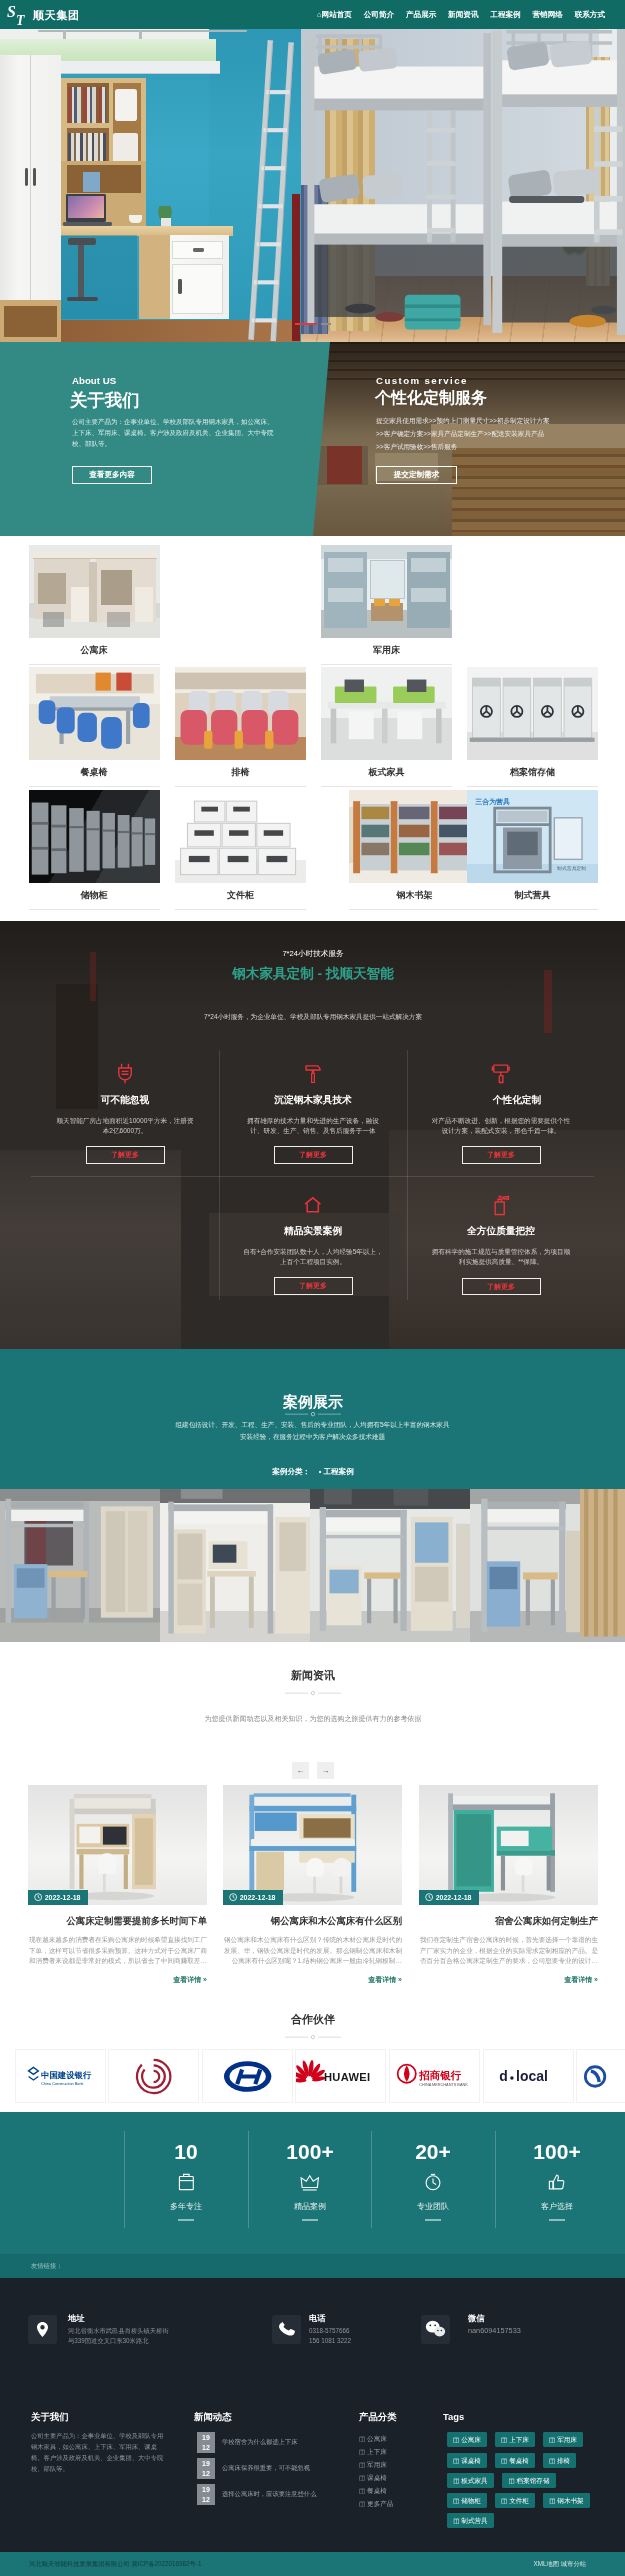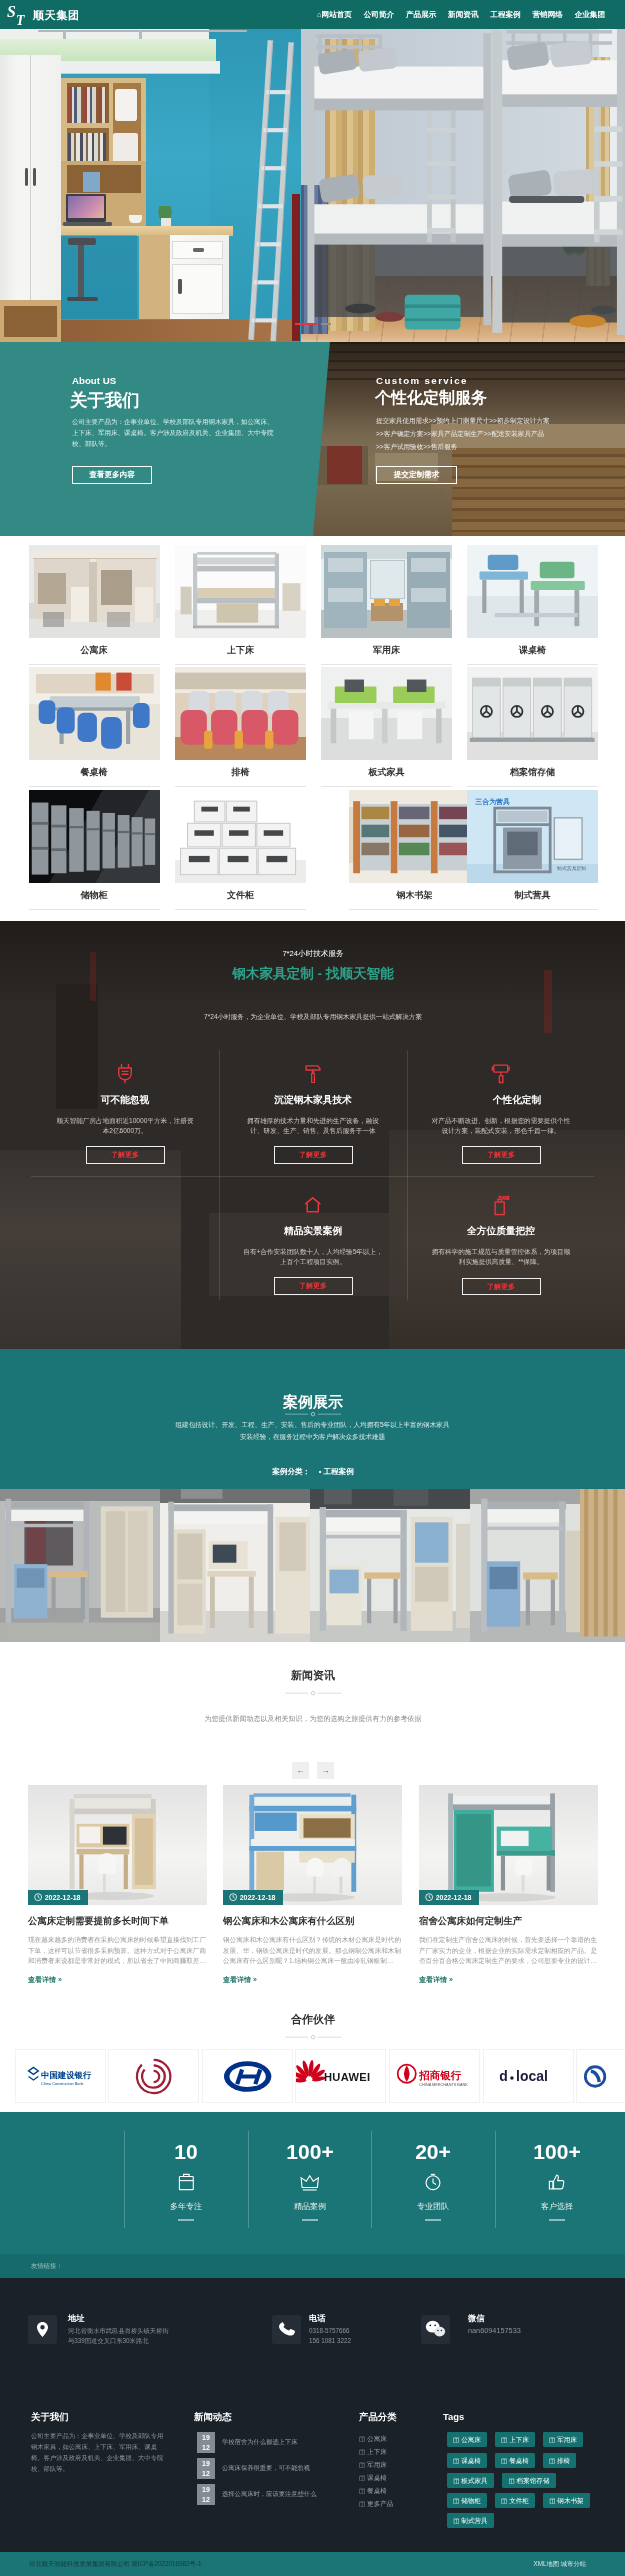--- a/index.html
+++ b/index.html
@@ -34,21 +34,21 @@
 .fcol { position:absolute; width:188px; text-align:center; color:#fff; }
 .ftitle { font-size:9.7px; font-weight:bold; color:#fff; }
 .ftext { font-size:6.6px; color:#cfccc9; line-height:10.4px; padding:0 23px; }
 .fbtn { display:inline-block; border:0.7px solid #eee; color:#e8353b; font-size:7px; font-weight:bold; width:79px; height:17.4px; line-height:16px; }
 
 .case { position:absolute; left:0; top:1349px; width:626px; height:140px; background:#1b7475; color:#fff; }
 
 .cases { position:absolute; left:0; top:1489px; width:626px; height:153px; overflow:hidden; background:#d8d8d4; }
 
 .news { position:absolute; left:0; top:1642px; width:626px; height:347px; background:#fff; }
-.ncard { position:absolute; width:179px; }
+.ncard { position:absolute; width:179px;text-align:right; }
 .nimg { position:relative; width:179px; height:120px; overflow:hidden; background:linear-gradient(180deg,#e3e3e3,#f4f4f2 60%,#e9e9e7); }
 .nbadge { position:absolute; left:0; bottom:0; height:15.3px; background:#1b7475; color:#fff; font-size:7px; font-weight:bold; line-height:15.3px; padding:0 7px 0 16.7px; }
 .ntitle { font-size:9.4px; font-weight:bold; color:#333; margin-top:9.7px; }
 .ntext { font-size:6.6px; color:#999; line-height:10.4px; margin-top:7.6px; height:31px; overflow:hidden; }
 .nmore { font-size:7px; color:#2a7b6f; font-weight:bold; margin-top:8.3px; }
 
 .partners { position:absolute; left:0; top:1988px; width:626px; height:124px; background:#fff; }
 .pbox { position:absolute; top:61px; width:91px; height:54px; background:#fff; border:0.7px solid #f2f2f2; }
 
 .stats { position:absolute; left:0; top:2112px; width:626px; height:142px; background:#1b7475; color:#fff; }
@@ -76,21 +76,21 @@
 <div class="header">
 
   <svg class="logo" viewBox="0 0 34 32">
     <text x="0" y="19" font-size="23" font-weight="bold" font-style="italic" fill="#fff" font-family="Liberation Serif,serif">S</text>
     <text x="13" y="30" font-size="20" font-weight="bold" font-style="italic" fill="#fff" font-family="Liberation Serif,serif">T</text>
   </svg>
 
   <div class="logoname">顺天集团</div>
 
   <div class="nav">
-    <span>⌂网站首页</span><span>公司简介</span><span>产品展示</span><span>新闻资讯</span><span>工程案例</span><span>营销网络</span><span>企业集团</span>
+    <span>⌂网站首页</span><span>公司简介</span><span>产品展示</span><span>新闻资讯</span><span>工程案例</span><span>营销网络</span><span>联系方式</span>
   </div>
 </div>
 
 <div class="hero" id="hero">
 
   <div class="abs" style="left:195px;top:0;width:431px;height:264px;background:linear-gradient(90deg,#b9c3cc,#c7d0d8 60%,#d4dbe1);"></div>
 
   <div class="abs" style="left:599px;top:0;width:26.4px;height:257px;background:#e9edf0;"></div>
 
   <div class="abs" style="left:195px;top:247px;width:431px;height:66px;background:linear-gradient(180deg,#99683c,#b07c49 28%,#c79760 60%,#d9b184 90%,#e2c09a);"></div>
@@ -311,74 +311,38 @@
       <div class="abs" style="left:60px;top:16.7px;width:8.3px;height:60px;background:#cfc6b8;"></div>
       <div class="abs" style="left:42px;top:42px;width:18px;height:35px;background:#f2ede4;"></div>
       <div class="abs" style="left:106px;top:42px;width:18px;height:35px;background:#f0ebe2;"></div>
       <div class="abs" style="left:14px;top:67px;width:21px;height:15.3px;background:#4a4d50;opacity:.35;"></div>
       <div class="abs" style="left:78px;top:67px;width:23.6px;height:15.3px;background:#4a4d50;opacity:.3;"></div>
     </div>
     <div class="pcap">公寓床</div>
         <div class="psep"></div>
   </div>
 
-  <div class="pcell" style="left:175px;top:9px;">
-    <div class="pimg" style="background:linear-gradient(180deg,#fbfbfb 0 70%,#efefed 70%);">
-      <svg width="131" height="93" viewBox="0 0 189 134">
-        <rect x="28" y="18" width="120" height="10" rx="3" fill="#cfd3d5"></rect>
-        <rect x="26" y="30" width="124" height="8" fill="#b9bec1"></rect>
-        <rect x="30" y="62" width="118" height="14" rx="3" fill="#d9cdb4"></rect>
-        <rect x="28" y="76" width="122" height="8" fill="#b9bec1"></rect>
-        <rect x="26" y="12" width="6" height="108" fill="#c2c7ca"></rect>
-        <rect x="144" y="12" width="6" height="108" fill="#bcc1c4"></rect>
-        <path d="M32 12 h114 M32 22 h0" stroke="#c6cbce" stroke-width="4" fill="none"></path>
-        <rect x="60" y="84" width="60" height="28" fill="#cfc5ae"></rect>
-        <rect x="155" y="55" width="26" height="40" fill="#d8d2c4"></rect>
-        <rect x="8" y="60" width="16" height="40" fill="#d2ccbe"></rect>
-        <rect x="26" y="116" width="124" height="4" fill="#aab0b3"></rect>
-      </svg>
-    </div>
-    <div class="pcap">上下床</div>
-        <div class="psep"></div>
-  </div>
 
   <div class="pcell" style="left:321px;top:9px;">
     <div class="pimg" style="background:linear-gradient(180deg,#cfd8da 0 15%,#e9eef0 15% 70%,#b9c0c2 70%);">
       <div class="abs" style="left:49px;top:15.3px;width:35px;height:39px;background:#dfe9ec;border:1.4px solid #b9c4c8;"></div>
       <div class="abs" style="left:2.8px;top:7px;width:43px;height:76px;background:#9fb4bd;"></div>
       <div class="abs" style="left:7px;top:12.5px;width:35px;height:14px;background:#c5d3d9;"></div>
       <div class="abs" style="left:7px;top:43px;width:35px;height:14px;background:#c5d3d9;"></div>
       <div class="abs" style="left:86px;top:7px;width:43px;height:76px;background:#97acb5;"></div>
       <div class="abs" style="left:90px;top:12.5px;width:35px;height:14px;background:#c2d0d6;"></div>
       <div class="abs" style="left:90px;top:43px;width:35px;height:14px;background:#c2d0d6;"></div>
       <div class="abs" style="left:50px;top:58px;width:32px;height:18px;background:#b3936b;"></div>
       <div class="abs" style="left:53px;top:54px;width:11px;height:7px;background:#e8a33c;"></div>
       <div class="abs" style="left:68px;top:54px;width:11px;height:7px;background:#e8a33c;"></div>
     </div>
     <div class="pcap">军用床</div>
         <div class="psep"></div>
   </div>
 
-  <div class="pcell" style="left:467px;top:9px;">
-    <div class="pimg" style="background:linear-gradient(180deg,#eef4f6 0 55%,#dfe7ea 55%);">
-      <svg width="131" height="93" viewBox="0 0 189 134">
-        <rect x="18" y="38" width="70" height="12" rx="2" fill="#7fb5d6"></rect>
-        <rect x="22" y="50" width="6" height="48" fill="#9aa4a8"></rect>
-        <rect x="76" y="50" width="6" height="48" fill="#9aa4a8"></rect>
-        <rect x="30" y="14" width="44" height="22" rx="4" fill="#5e9bc8"></rect>
-        <rect x="92" y="52" width="78" height="13" rx="2" fill="#83c79b"></rect>
-        <rect x="97" y="65" width="7" height="52" fill="#a2aaae"></rect>
-        <rect x="155" y="65" width="7" height="52" fill="#a2aaae"></rect>
-        <rect x="105" y="24" width="50" height="24" rx="4" fill="#6cb586"></rect>
-        <rect x="40" y="98" width="120" height="6" fill="#c3cdd1"></rect>
-      </svg>
-    </div>
-    <div class="pcap">课桌椅</div>
-        <div class="psep"></div>
-  </div>
 
   <div class="pcell" style="left:28.5px;top:131px;">
     <div class="pimg" style="background:linear-gradient(180deg,#f2efe9 0 40%,#e9e4da 40%);">
       <svg width="131" height="93" viewBox="0 0 189 134">
         <rect x="10" y="10" width="170" height="28" fill="#d8cbb4" opacity=".7"></rect>
         <rect x="96" y="8" width="22" height="26" fill="#e0892f"></rect>
         <rect x="126" y="8" width="22" height="26" fill="#c94c37"></rect>
         <rect x="30" y="42" width="130" height="16" rx="2" fill="#c3cdd2"></rect>
         <rect x="36" y="58" width="118" height="5" fill="#97a1a6"></rect>
         <rect x="44" y="63" width="6" height="48" fill="#9aa4a8"></rect>

